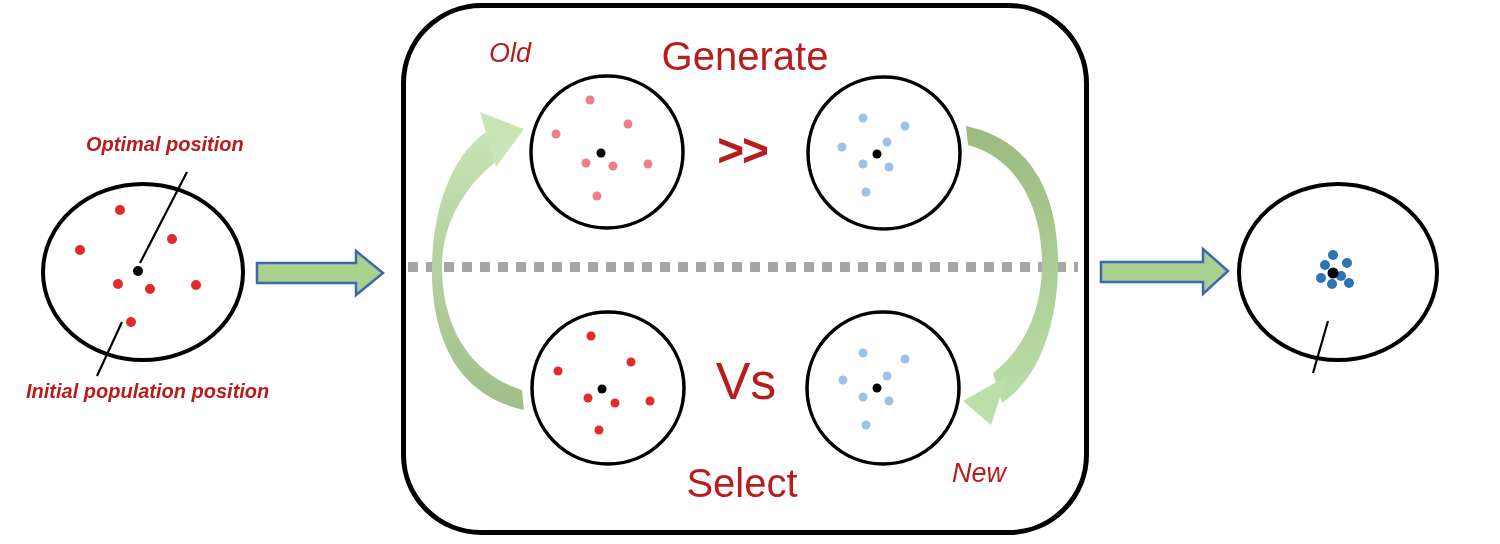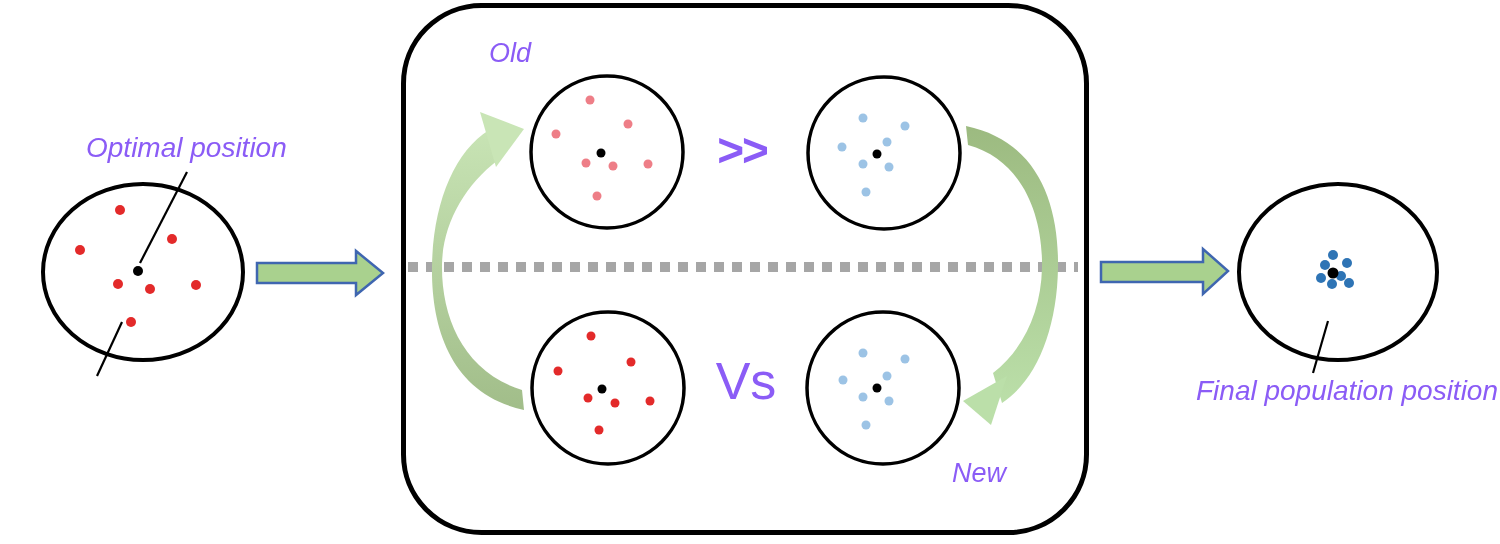--- a/index.html
+++ b/index.html
@@ -6,26 +6,26 @@
   .canvas{
     position:relative;
     width:1500px;height:544px;
     background:#ffffff;
     font-family:"Liberation Sans", sans-serif;
     overflow:hidden;
   }
   .canvas svg{position:absolute;left:0;top:0;}
   .lbl{
     position:absolute;
-    color:#8b5cf6;
+    color:#b91c1c;
     white-space:nowrap;
     line-height:1;
   }
   .center{transform:translateX(-50%);}
-  .f28i{font-size:28px;font-style:italic;}
+  .f28i{font-size:20px;font-style:italic;font-weight:bold;}
   .f27i{font-size:27px;font-style:italic;}
   .f40{font-size:40px;}
   .f52i{font-size:52px;}
   .f46b{font-size:46px;font-weight:700;letter-spacing:-2px;}
 </style>
 </head>
 <body>
 
 <div class="canvas">
 
@@ -135,26 +135,28 @@
              C 1043 216, 1023 160, 968 145 Z" fill="url(#gradRight)"></path>
     <polygon points="963,401 1007,376 991,425" fill="#bbdfa9"></polygon>
 
     <line x1="187" y1="172" x2="140" y2="263" stroke="#000000" stroke-width="2.2"></line>
     <line x1="97" y1="376" x2="122" y2="322" stroke="#000000" stroke-width="2.2"></line>
     <line x1="1313" y1="373" x2="1328" y2="321" stroke="#000000" stroke-width="2.2"></line>
   </svg>
 
   <div class="lbl f28i" style="left:86px;top:134px">Optimal position</div>
 
+  <div class="lbl f28i" style="left:26px;top:381px">Initial population position</div>
 
-  <div class="lbl f28i center" style="left:1347px;top:377px">Final population position</div>
 
   <div class="lbl f27i" style="left:489px;top:40px">Old</div>
 
   <div class="lbl f27i center" style="left:979px;top:460px">New</div>
 
+  <div class="lbl f40 center" style="left:745px;top:36px">Generate</div>
 
+  <div class="lbl f40 center" style="left:742px;top:463px">Select</div>
 
   <div class="lbl f46b center" style="left:742px;top:127px">&gt;&gt;</div>
 
   <div class="lbl f52i center" style="left:746px;top:355px">Vs</div>
 
 </div>
 
 </body></html>

